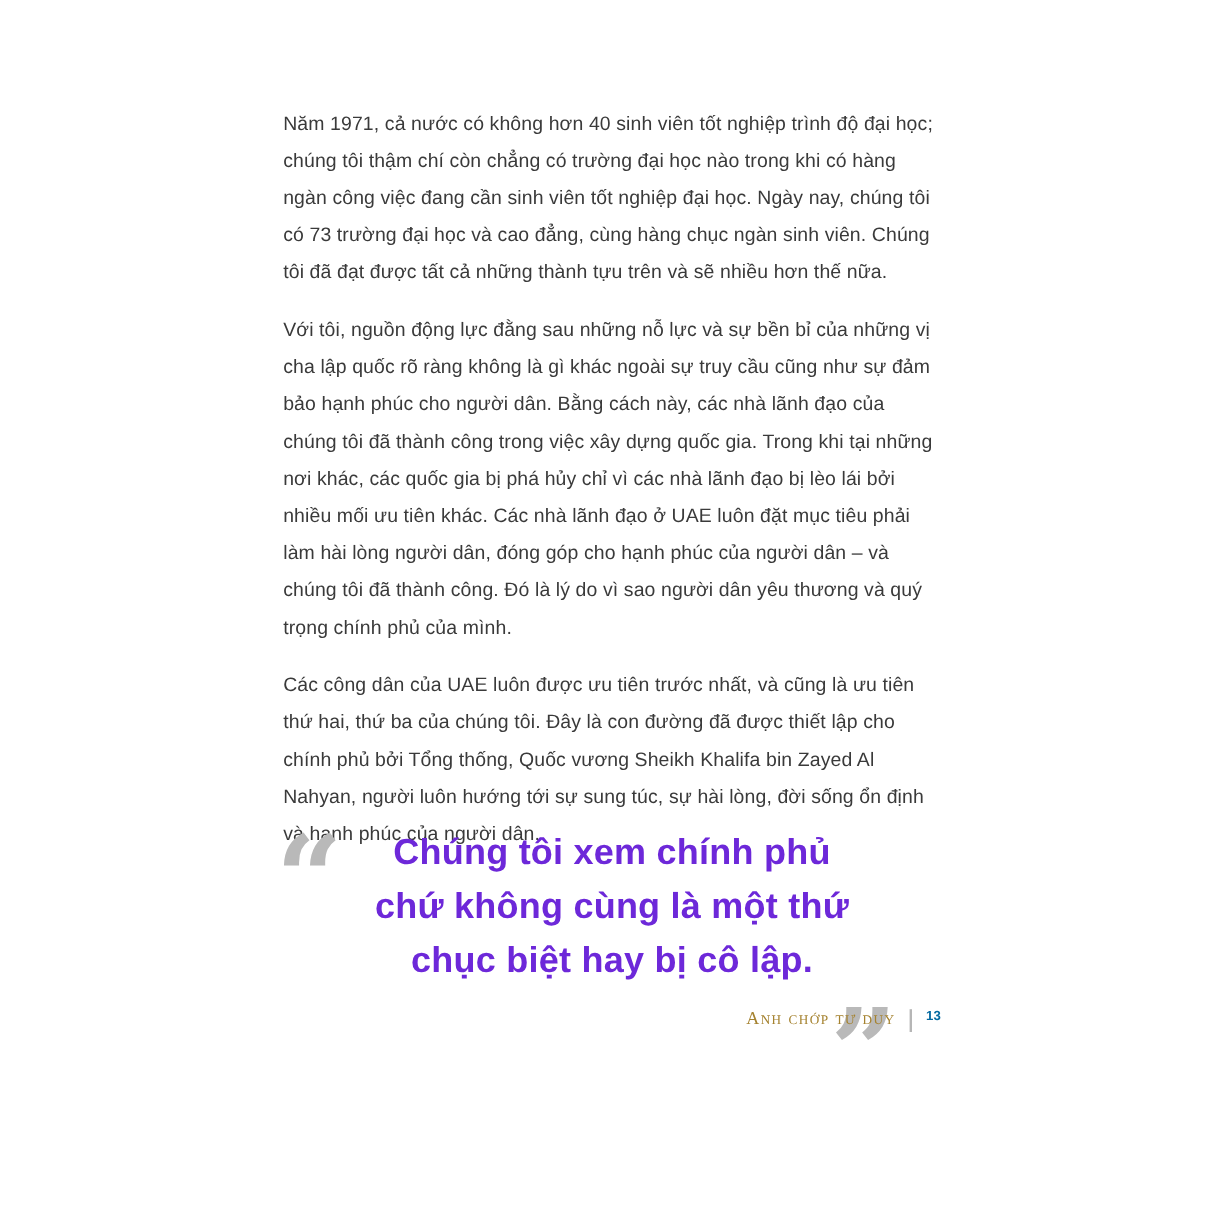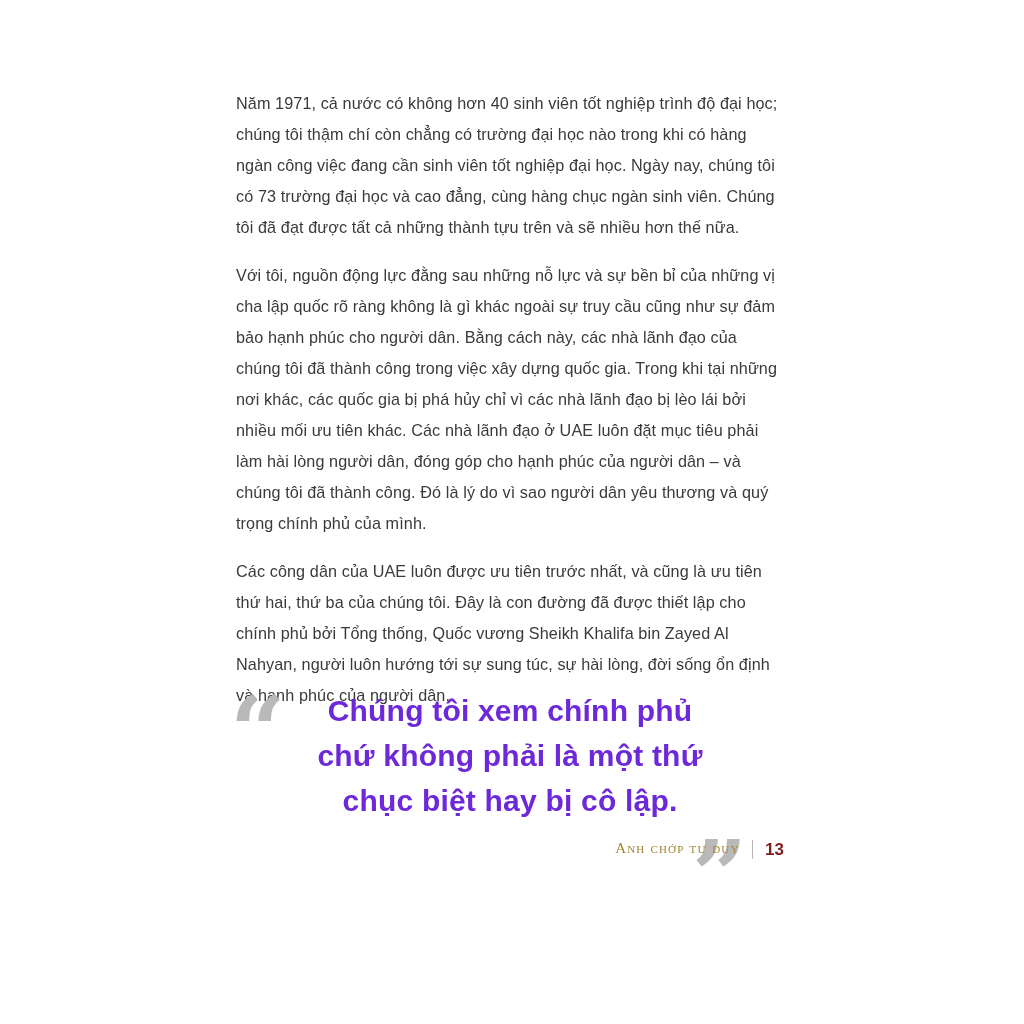--- a/index.html
+++ b/index.html
@@ -99,41 +99,41 @@
     font-size: 15px;
     color: #a5822f;
   }
   .footer-rule {
     width: 1.5px;
     height: 19px;
     background: #b6b6b6;
     display: inline-block;
   }
   .footer-page {
-    font-size: 17px;
+    font-size: 11px;
     font-weight: 700;
-    color: #7f1d1d;
+    color: #0369a1;
   }
 </style>
 </head>
 <body>
 
 <div class="page">
 
   <div class="content">
     <p class="para">Năm 1971, cả nước có không hơn 40 sinh viên tốt nghiệp trình độ đại học; chúng tôi thậm chí còn chẳng có trường đại học nào trong khi có hàng ngàn công việc đang cần sinh viên tốt nghiệp đại học. Ngày nay, chúng tôi có 73 trường đại học và cao đẳng, cùng hàng chục ngàn sinh viên. Chúng tôi đã đạt được tất cả những thành tựu trên và sẽ nhiều hơn thế nữa.</p>
     <p class="para">Với tôi, nguồn động lực đằng sau những nỗ lực và sự bền bỉ của những vị cha lập quốc rõ ràng không là gì khác ngoài sự truy cầu cũng như sự đảm bảo hạnh phúc cho người dân. Bằng cách này, các nhà lãnh đạo của chúng tôi đã thành công trong việc xây dựng quốc gia. Trong khi tại những nơi khác, các quốc gia bị phá hủy chỉ vì các nhà lãnh đạo bị lèo lái bởi nhiều mối ưu tiên khác. Các nhà lãnh đạo ở UAE luôn đặt mục tiêu phải làm hài lòng người dân, đóng góp cho hạnh phúc của người dân – và chúng tôi đã thành công. Đó là lý do vì sao người dân yêu thương và quý trọng chính phủ của mình.</p>
     <p class="para">Các công dân của UAE luôn được ưu tiên trước nhất, và cũng là ưu tiên thứ hai, thứ ba của chúng tôi. Đây là con đường đã được thiết lập cho chính phủ bởi Tổng thống, Quốc vương Sheikh Khalifa bin Zayed Al Nahyan, người luôn hướng tới sự sung túc, sự hài lòng, đời sống ổn định và hạnh phúc của người dân.</p>
   </div>
 
   <div class="quote-block">
     <span class="quote-mark quote-open">“</span>
     <div class="quote-text">
       <span class="quote-line">Chúng tôi xem chính phủ</span>
-      <span class="quote-line">chứ không phải là một thứ</span>
+      <span class="quote-line">chứ không cùng là một thứ</span>
       <span class="quote-line">chục biệt hay bị cô lập.</span>
     </div>
     <span class="quote-mark quote-close">”</span>
   </div>
 
   <div class="footer">
     <span class="footer-title">Anh chớp tư duy</span>
     <span class="footer-rule"></span>
     <span class="footer-page">13</span>
   </div>

